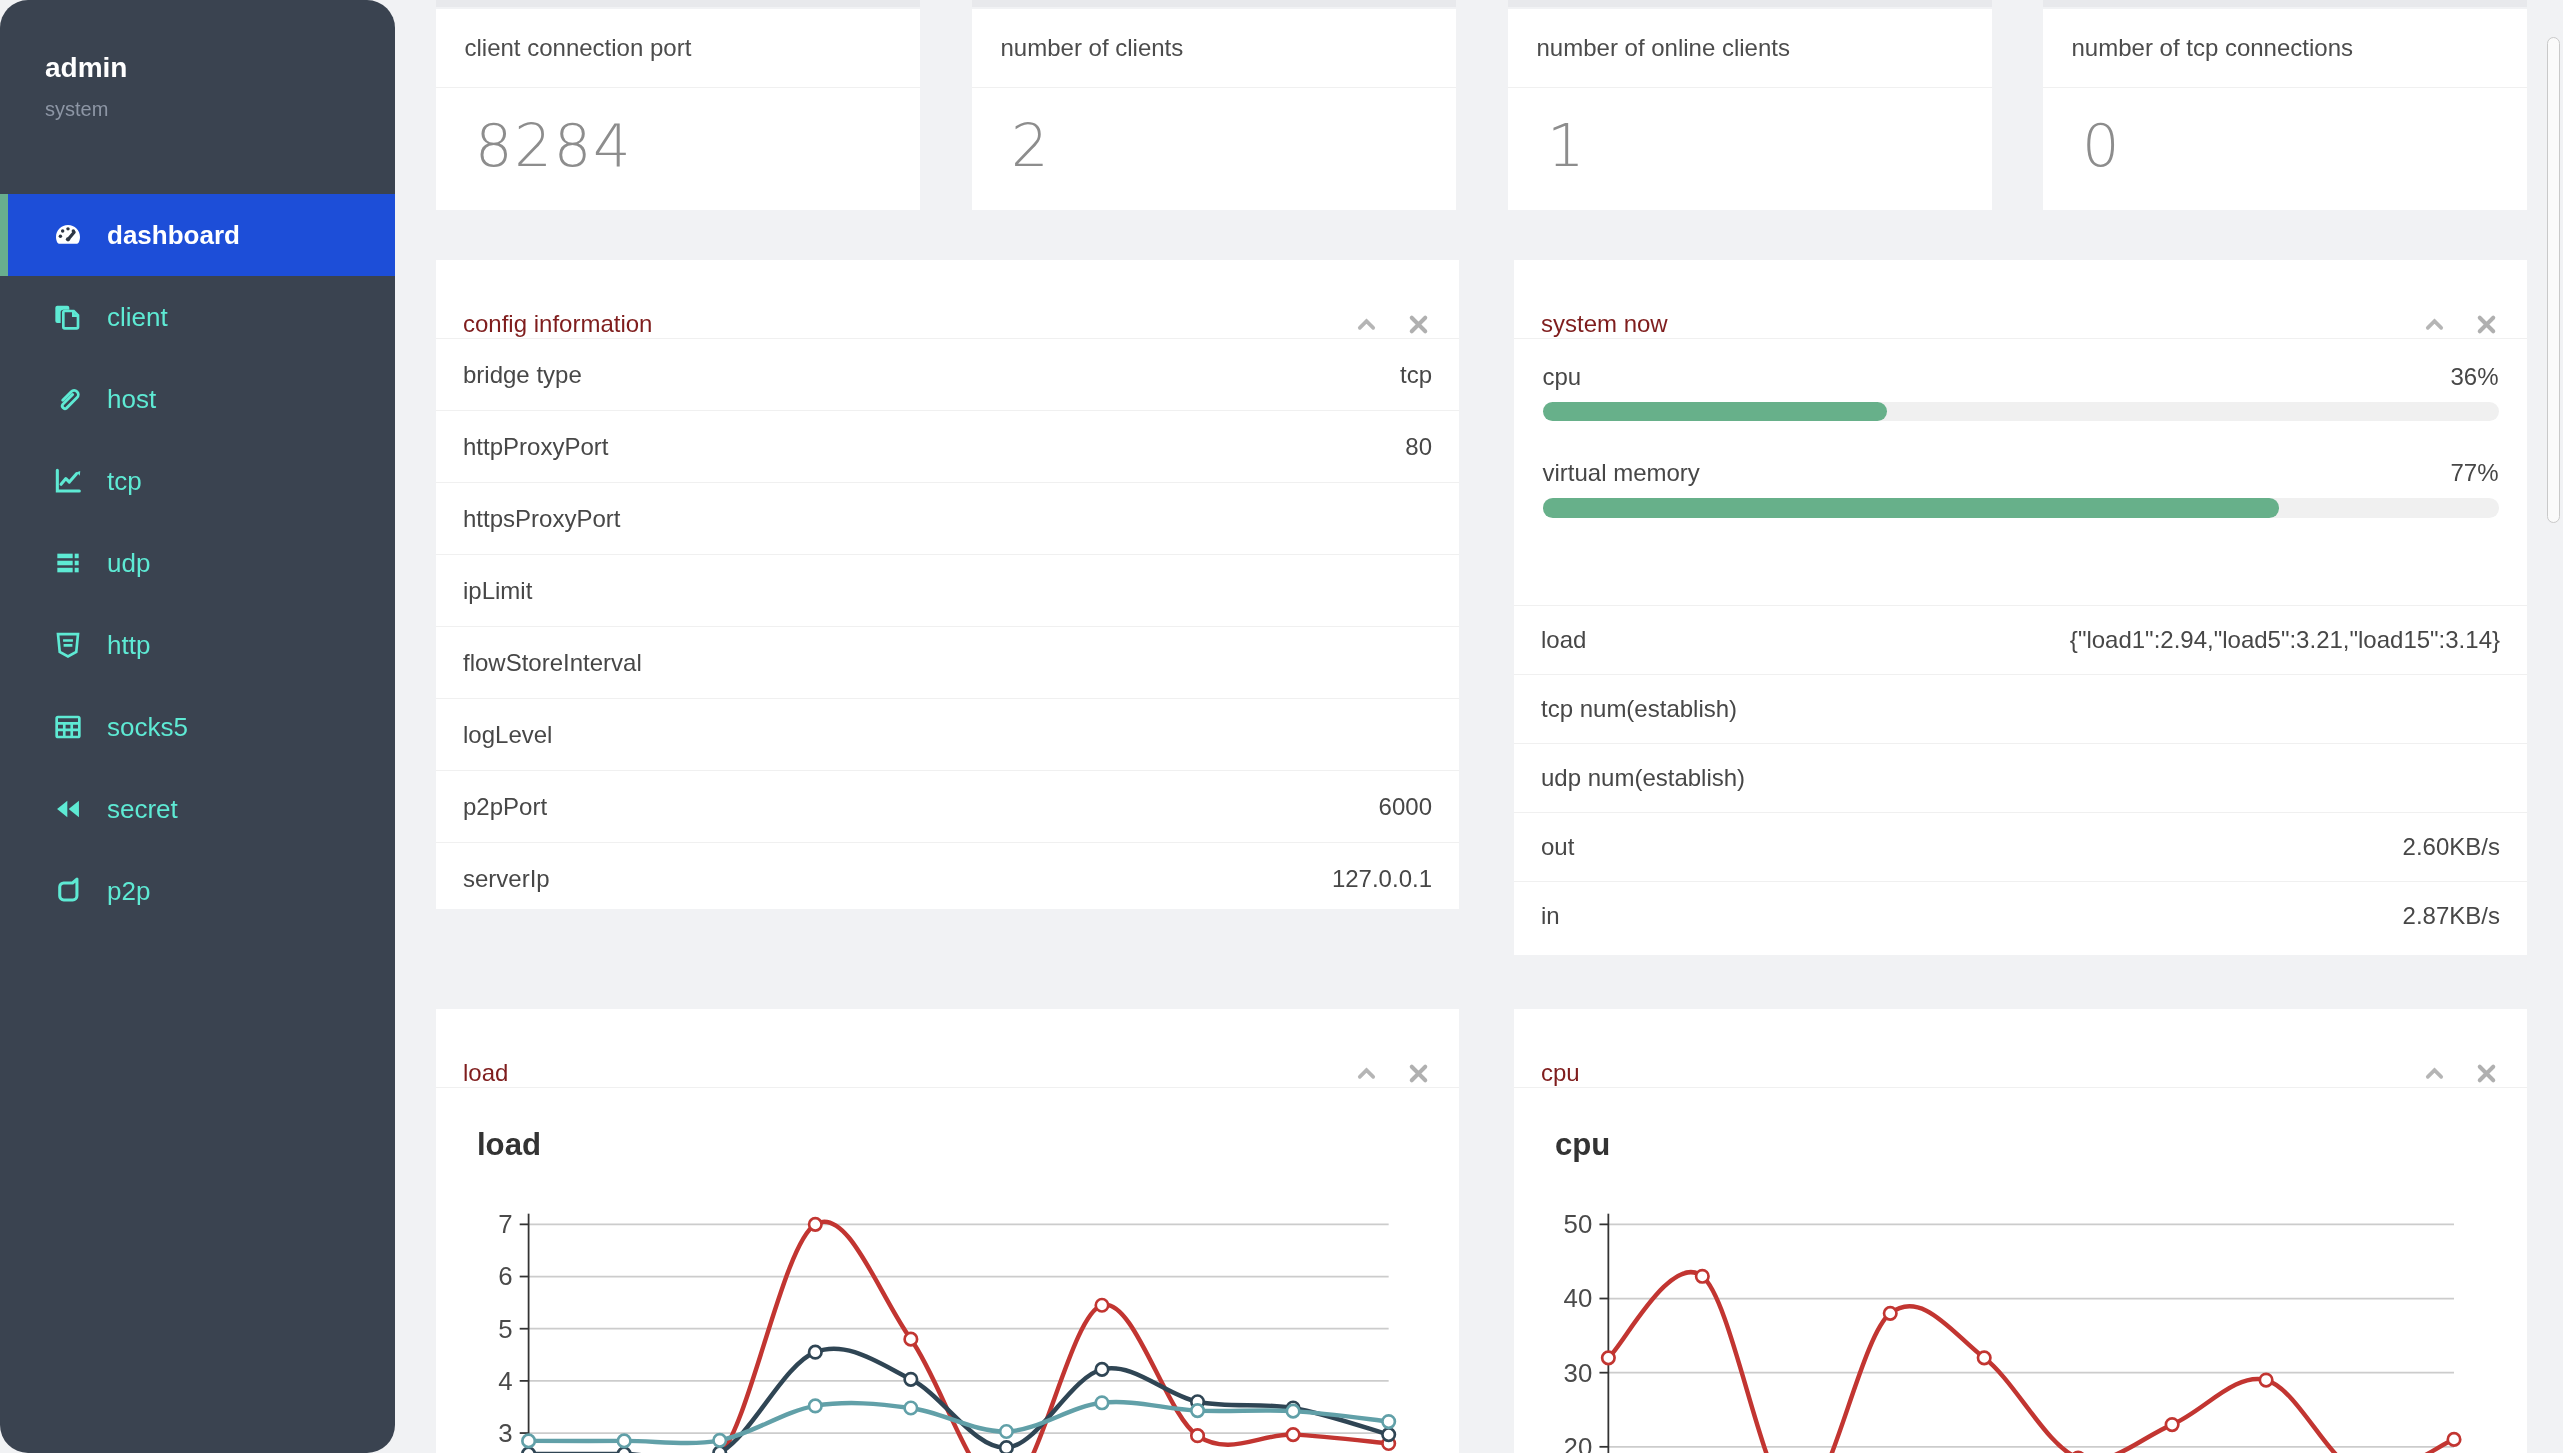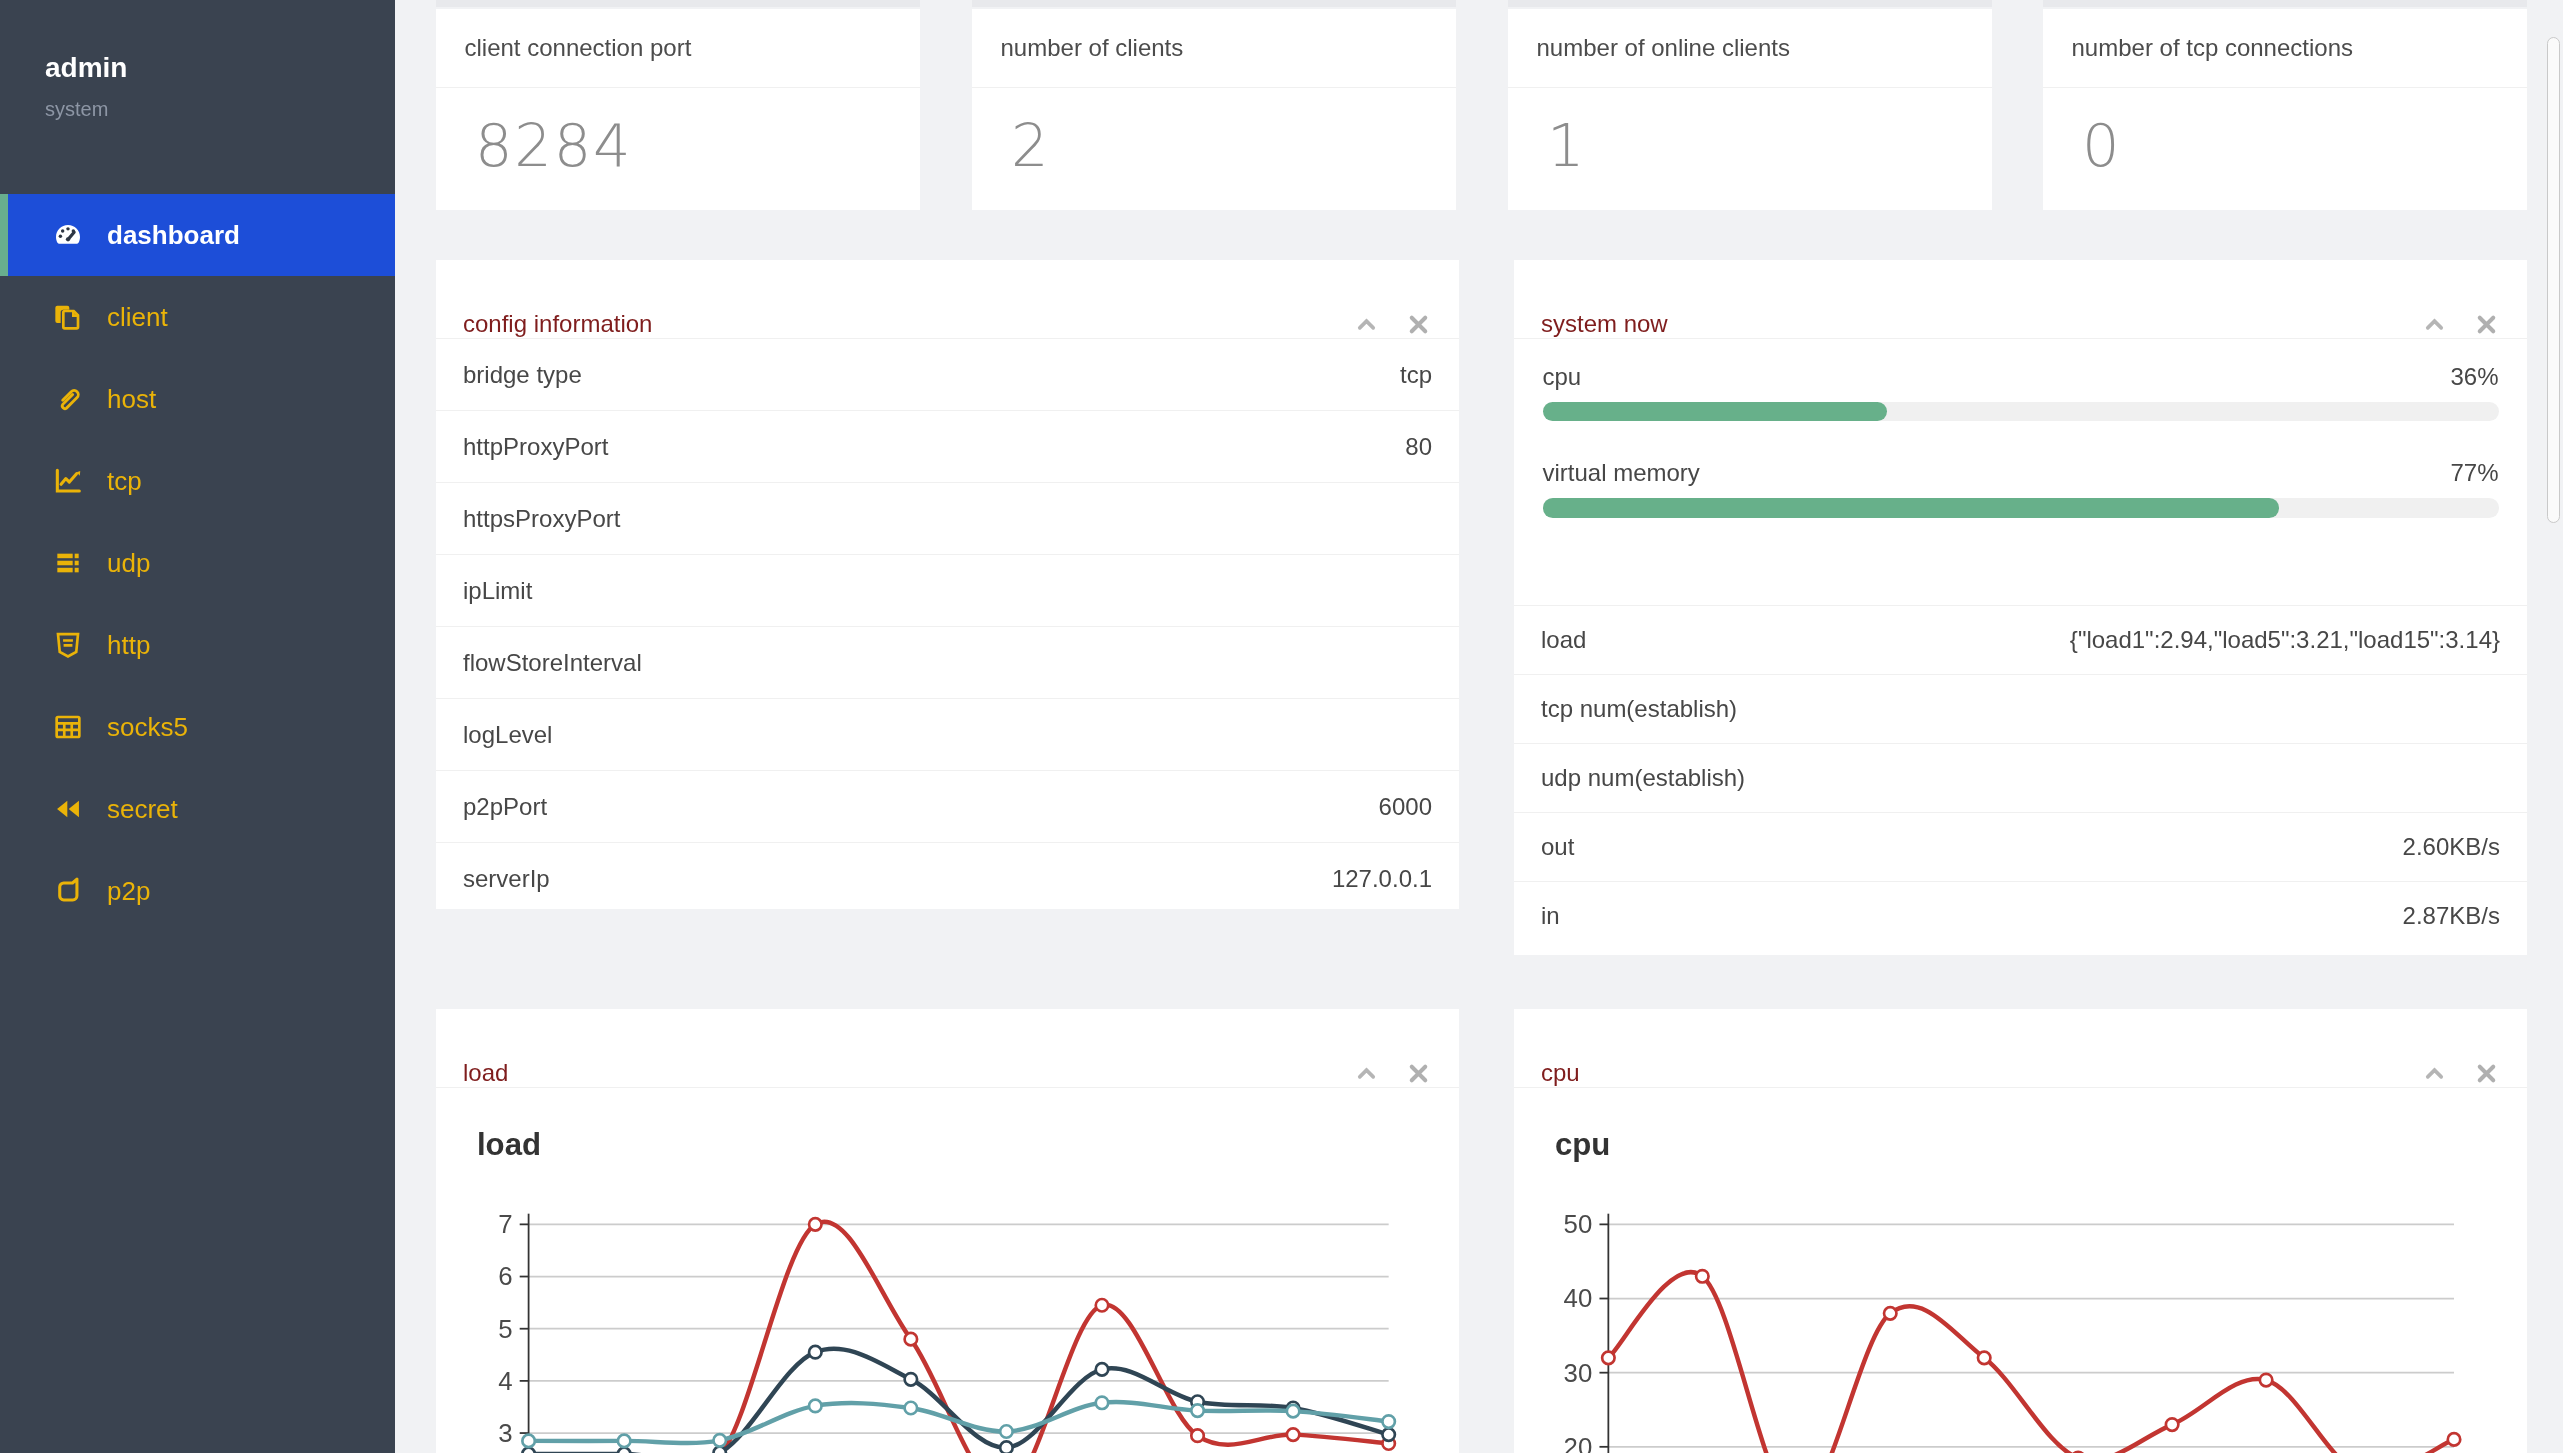--- a/index.html
+++ b/index.html
@@ -1,24 +1,24 @@
 <!DOCTYPE html>
 <html style="--accent: #68ae8e; --green: #67b08a;font-size:14.2px"><head>
 <meta charset="utf-8">
 <style>
   html,body{margin:0;padding:0;background:#f1f2f4;font-family:"Liberation Sans",sans-serif;color:#4c4c4c;}
   #app{position:relative;width:2563px;height:1453px;overflow:hidden;background:#f1f2f4;}
 
   
-  .sidebar{position:absolute;left:0;top:0;width:395px;height:1453px;background:#3a4350;}
+  .sidebar{position:absolute;left:0;top:0;width:395px;height:1453px;background:#3a4350;border-radius:28px;}
   .user{padding:52px 0 0 45px;}
   .user-name{font-size:28px;font-weight:bold;color:#ffffff;}
   .user-role{margin-top:14.2px;font-size:20px;color:#8d96a5;}
   #menu{position:absolute;top:194px;left:0;right:0;}
-  .menu-item{position:relative;height:82px;display:flex;align-items:center;padding-left:52px;color:#eab308;font-size:26px;cursor:pointer;}
+  .menu-item{position:relative;height:82px;display:flex;align-items:center;padding-left:52px;color:#5eead4;font-size:26px;cursor:pointer;}
   .menu-item .mi-icon{width:32px;height:32px;margin-right:23px;display:inline-flex;flex:none;}
   .menu-item svg{width:100%;height:100%;display:block;}
   .menu-item.active{background:#1d4ed8;color:#ffffff;font-weight:bold;}
   .menu-item.active::before{content:"";position:absolute;left:0;top:0;bottom:0;width:8px;background:var(--accent,#68ae8e);}
 
   
   .card-strip{position:absolute;top:0;height:7.1px;background:#e8e9ec;}
   .stat-card{position:absolute;top:9px;height:201px;background:#ffffff;}
   .stat-head{height:78px;display:flex;align-items:center;padding-left:28.5px;font-size:24px;color:#4c4c4c;border-bottom:1.8px solid #f0f0f0;}
   .stat-value{padding:23px 0 0 39px;font-size:59px;font-weight:200;color:#8d8d8d;letter-spacing:1.8px;font-family:"DejaVu Sans","Liberation Sans",sans-serif;}

